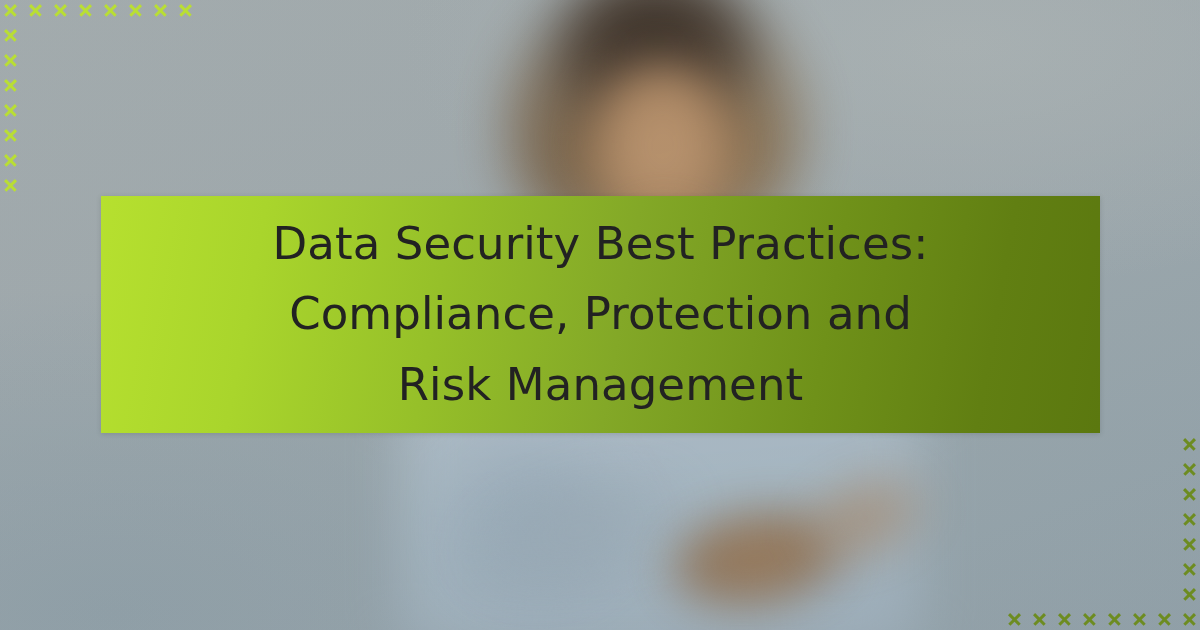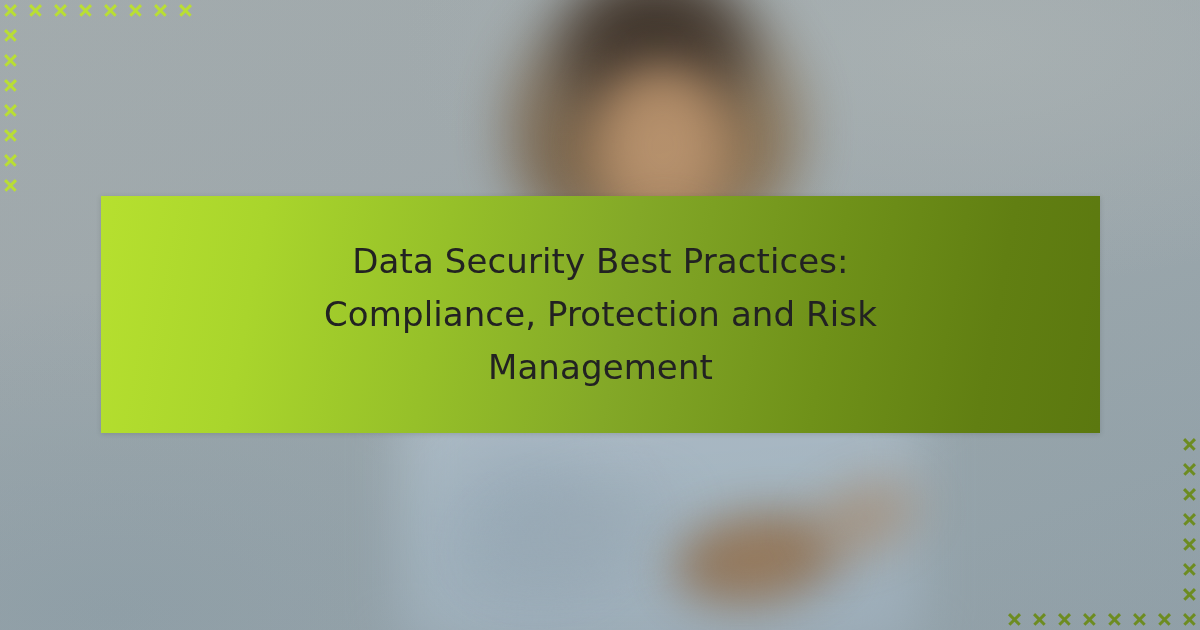--- a/index.html
+++ b/index.html
@@ -202,21 +202,21 @@
     background: linear-gradient(100deg, #b6e02f 0%, #a9d52c 16%, #96c029 34%, #83a827 52%, #6f9119 72%, #617f12 88%, #5b780f 100%);
     box-shadow: 0 1px 5px rgba(40,50,40,0.18);
   }
 
   #page-title {
     margin: 12px;
     padding: 0 46px;
     text-align: center;
     color: #222222;
     font-family: "DejaVu Sans", "Liberation Sans", sans-serif;
-    font-size: 34px;
+    font-size: 45px;
     font-weight: 400;
     line-height: 1.56;
     letter-spacing: 0.1px;
     max-width: 700px;
   }
 </style>
 </head>
 <body>
 
 <div id="og-card">

